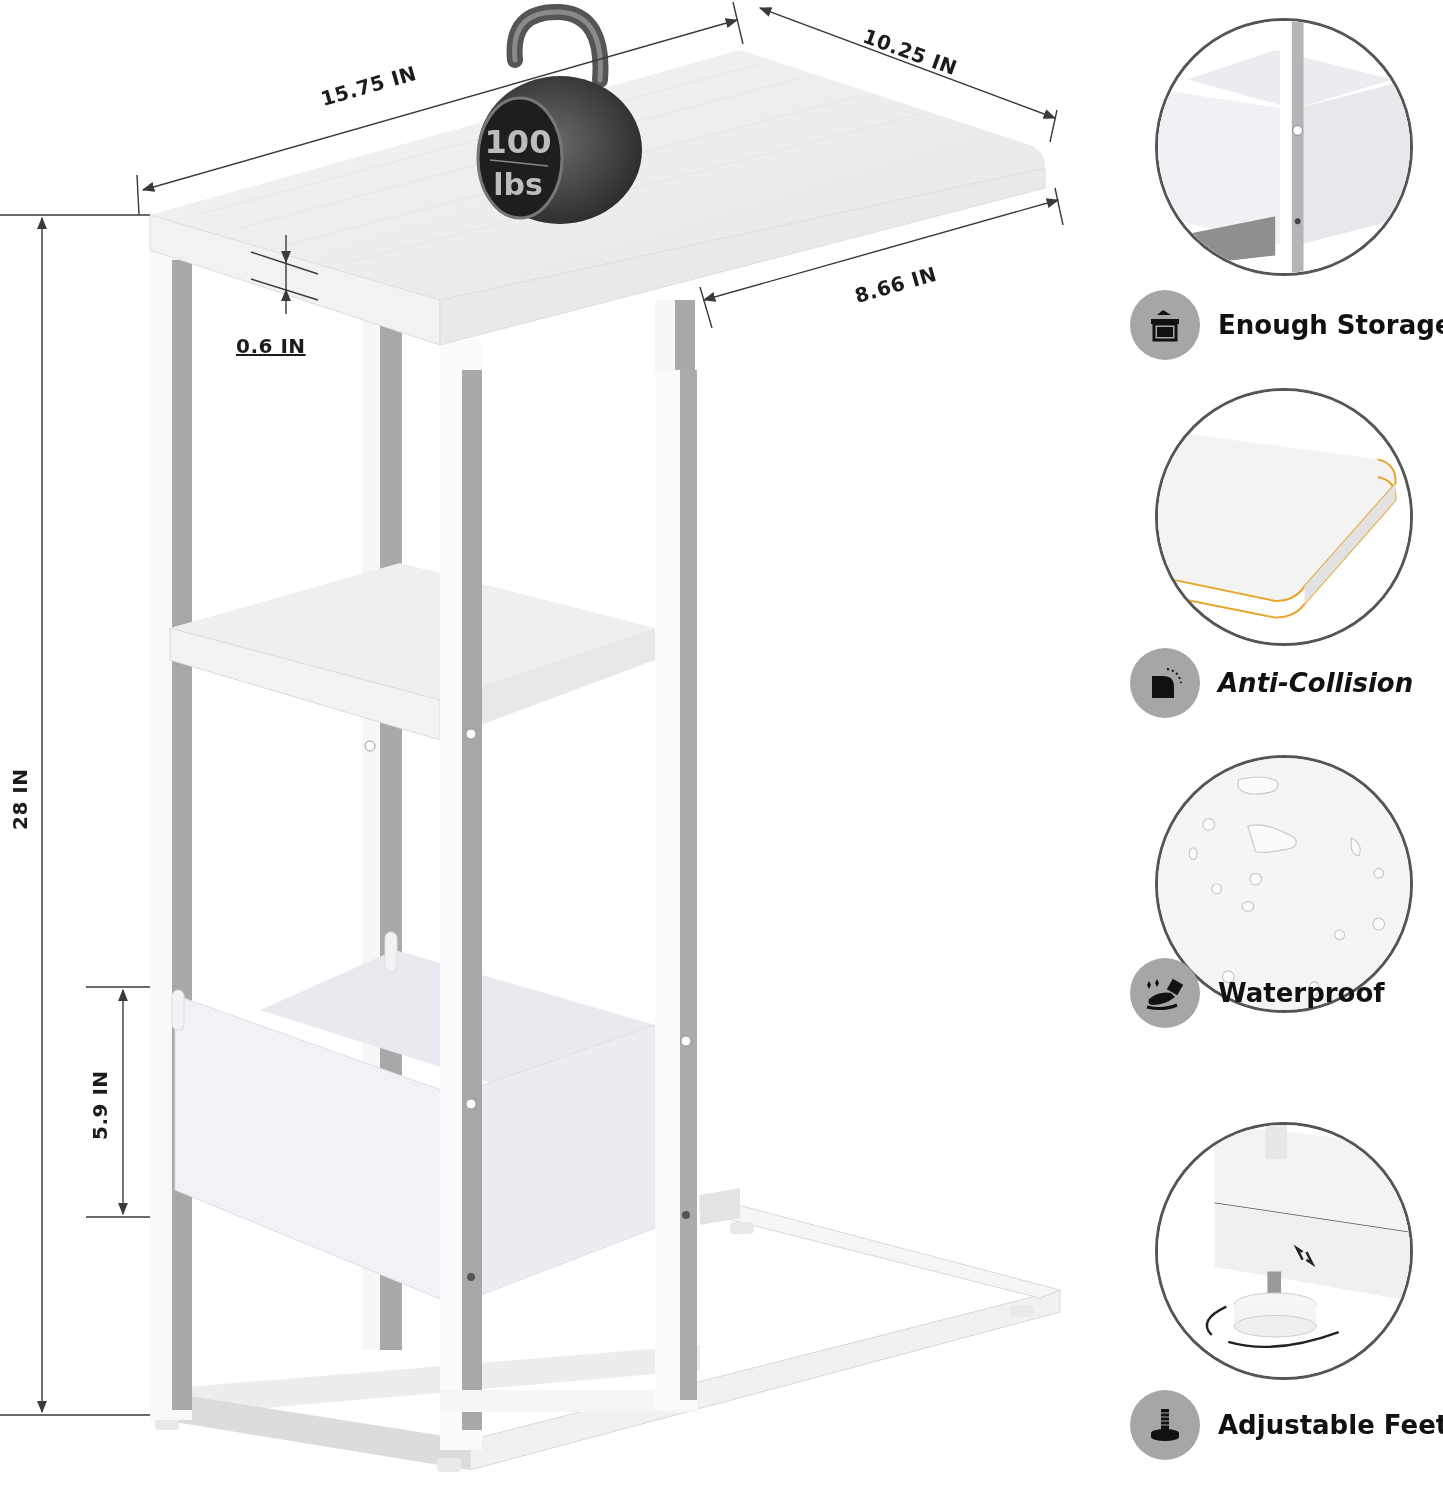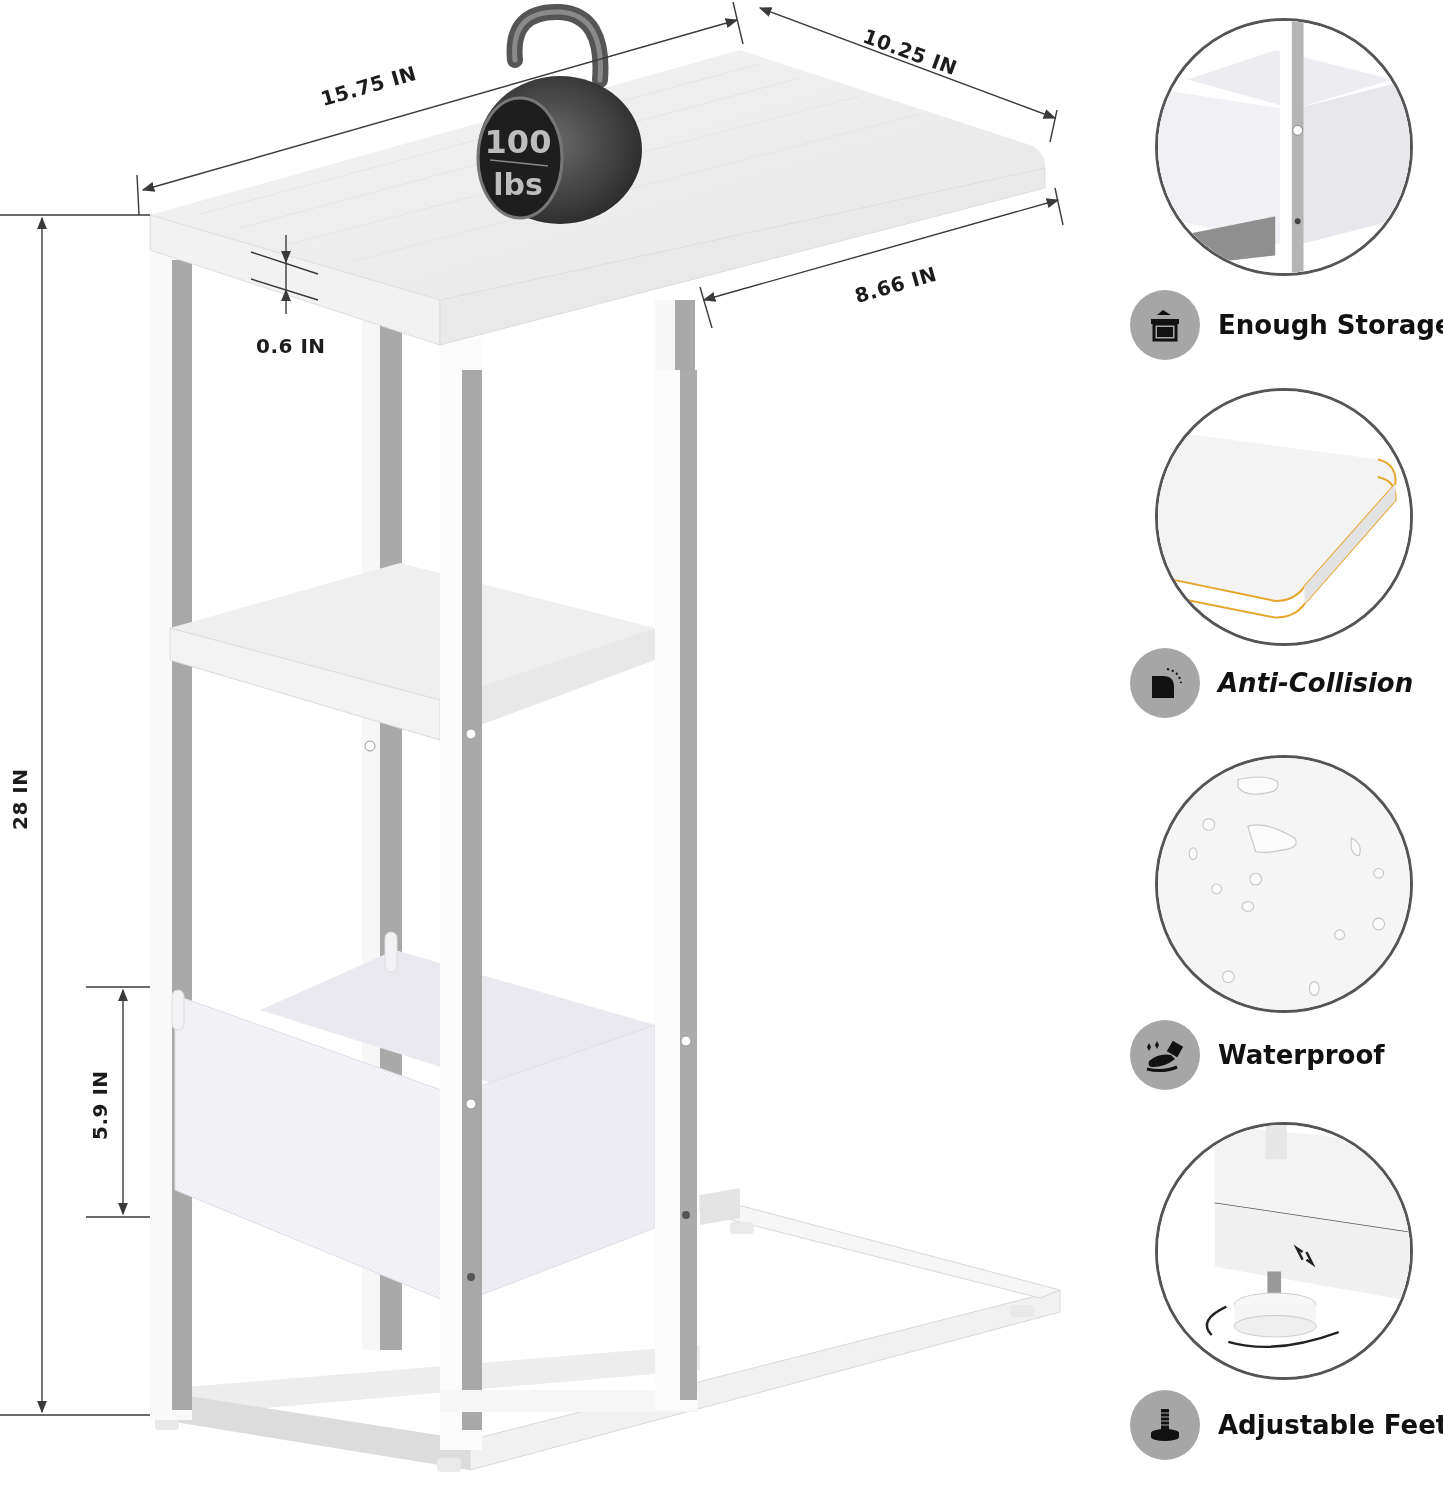--- a/index.html
+++ b/index.html
@@ -142,21 +142,21 @@
       <line x1="86" y1="987" x2="150" y2="987"></line>
       <line x1="86" y1="1217" x2="150" y2="1217"></line>
       <line x1="123" y1="990" x2="123" y2="1214" marker-start="url(#arr)" marker-end="url(#arr)"></line>
     </g>
   </svg>
 </div>
 
 <div class="dim-label" style="left:318px; top:88px; transform: rotate(-16deg); transform-origin: left top;">15.75 IN</div>
 <div class="dim-label" style="left:868px; top:24px; transform: rotate(20deg); transform-origin: left top;">10.25 IN</div>
 <div class="dim-label" style="left:852px; top:285px; transform: rotate(-16deg); transform-origin: left top;">8.66 IN</div>
-<div class="dim-label" style="left:256px; top:334px;">0.6 IN</div>
+<div class="dim-label" style="left:236px; top:334px;text-decoration:underline;">0.6 IN</div>
 <div class="dim-label" style="left:8px; top:830px; transform: rotate(-90deg); transform-origin: left top;">28 IN</div>
 <div class="dim-label" style="left:88px; top:1140px; transform: rotate(-90deg); transform-origin: left top;">5.9 IN</div>
 
 <div class="callout" style="top:18px;">
   <svg viewBox="0 0 258 258">
     <rect width="258" height="258" fill="#ffffff"></rect>
     <polygon points="0,70 130,90 130,230 0,200" fill="#f1f1f5"></polygon>
     <polygon points="140,90 258,60 258,200 140,230" fill="#e7e7ec"></polygon>
     <polygon points="30,60 120,30 240,60 140,90" fill="#ececf1"></polygon>
     <rect x="125" y="0" width="22" height="258" fill="#ffffff"></rect>
@@ -210,21 +210,21 @@
       <ellipse cx="226" cy="170" rx="6" ry="6"></ellipse>
         <ellipse cx="186" cy="181" rx="5" ry="5"></ellipse>
       <ellipse cx="72" cy="224" rx="6" ry="6"></ellipse>
         <ellipse cx="160" cy="236" rx="5" ry="7"></ellipse>
       <path d="M198,82 Q210,88 206,100 Q196,100 198,82 Z"></path>
       <ellipse cx="36" cy="98" rx="4" ry="6"></ellipse>
         <ellipse cx="92" cy="152" rx="6" ry="5"></ellipse>
     </g>
   </svg>
 </div>
-<div class="feature-row" style="top:1020px;">
+<div class="feature-row" style="top:958px;">
   <div class="feature-badge">
     <svg width="44" height="40" viewBox="0 0 44 40">
       <path d="M4,12 l2,-4 l2,4 l-2,4 z M12,10 l2,-4 l2,4 l-2,4 z" fill="#111"></path>
       <rect x="26" y="8" width="12" height="12" transform="rotate(30 32 14)" fill="#111"></rect>
       <path d="M6,26 Q16,18 28,20 L32,24 Q22,32 10,32 Q4,32 6,26 Z" fill="#111"></path>
       <path d="M4,34 Q20,38 34,32" fill="none" stroke="#111" stroke-width="3"></path>
     </svg>
   </div>
   <div class="feature-label">Waterproof</div>
 </div>

